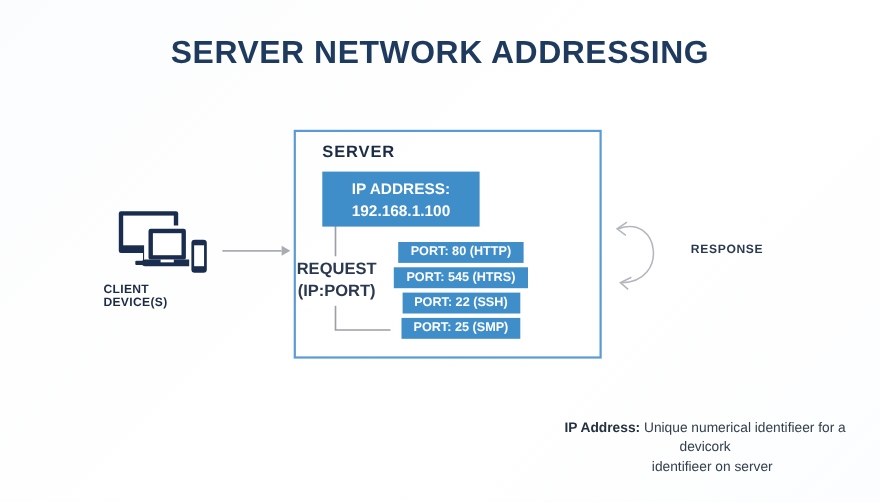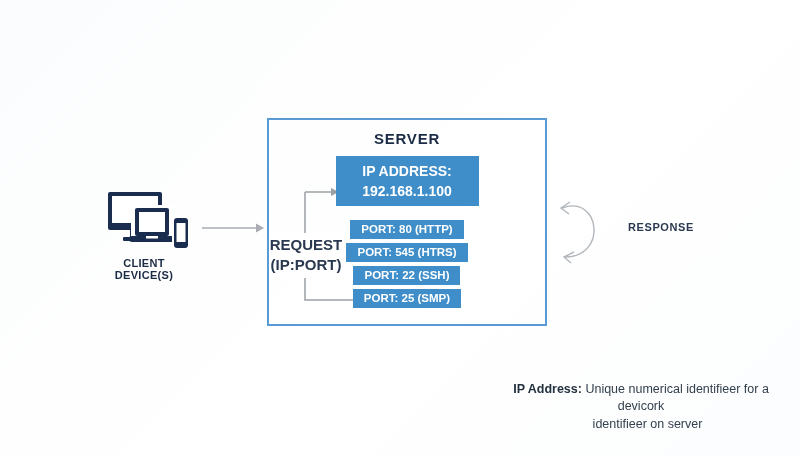--- a/index.html
+++ b/index.html
@@ -25,21 +25,20 @@
     font-weight: 800;
     letter-spacing: 0.5px;
     color: #1e3a5f;
   }
 
   
   .client-icon { position: absolute; left: 106px; top: 190px; }
   .client-label {
     position: absolute;
     left: 94px; top: 257px; width: 100px;
-    text-align: center;
     font-size: 11px;
     font-weight: 800;
     letter-spacing: 0.3px;
     color: #1c2b45;
   }
 
   
   .client-arrow   { position: absolute; left: 202px; top: 221px; }
   .request-bracket{ position: absolute; left: 262px; top: 186px; }
   .response-arrow { position: absolute; left: 550px; top: 197px; }
@@ -67,21 +66,21 @@
 
   
   .server-box {
     position: absolute;
     left: 267px; top: 118px;
     width: 280px; height: 208px;
     border: 2px solid #5b9bd5;
     background: transparent;
     display: flex;
     flex-direction: column;
-    align-items: center;
+    padding-left: 24px;
   }
   .server-label {
     margin-top: 10px;
     font-size: 15px;
     font-weight: 800;
     letter-spacing: 0.8px;
     color: #1c2b45;
   }
   .ip-box {
     margin-top: 9px;
@@ -126,20 +125,21 @@
     text-align: center;
   }
   .legend b { font-weight: 800; color: #24313f; }
   .legend .cont { padding-left: 13px; }
 </style>
 </head>
 <body>
 
 <div class="canvas">
 
+  <h1 class="page-title">SERVER NETWORK ADDRESSING</h1>
 
   <svg class="client-icon" width="84" height="60" viewBox="0 0 84 60">
 
     <rect x="2" y="2" width="54" height="38" rx="2" fill="#1b2d4f"></rect>
     <rect x="6" y="6" width="46" height="27" fill="#ffffff"></rect>
     <rect x="24" y="40" width="9" height="7" fill="#1b2d4f"></rect>
     <rect x="17" y="47" width="23" height="4" rx="1" fill="#1b2d4f"></rect>
 
     <rect x="25" y="15" width="42" height="33" fill="#ffffff"></rect>
     <rect x="29" y="18" width="34" height="28" rx="2" fill="#1b2d4f"></rect>

